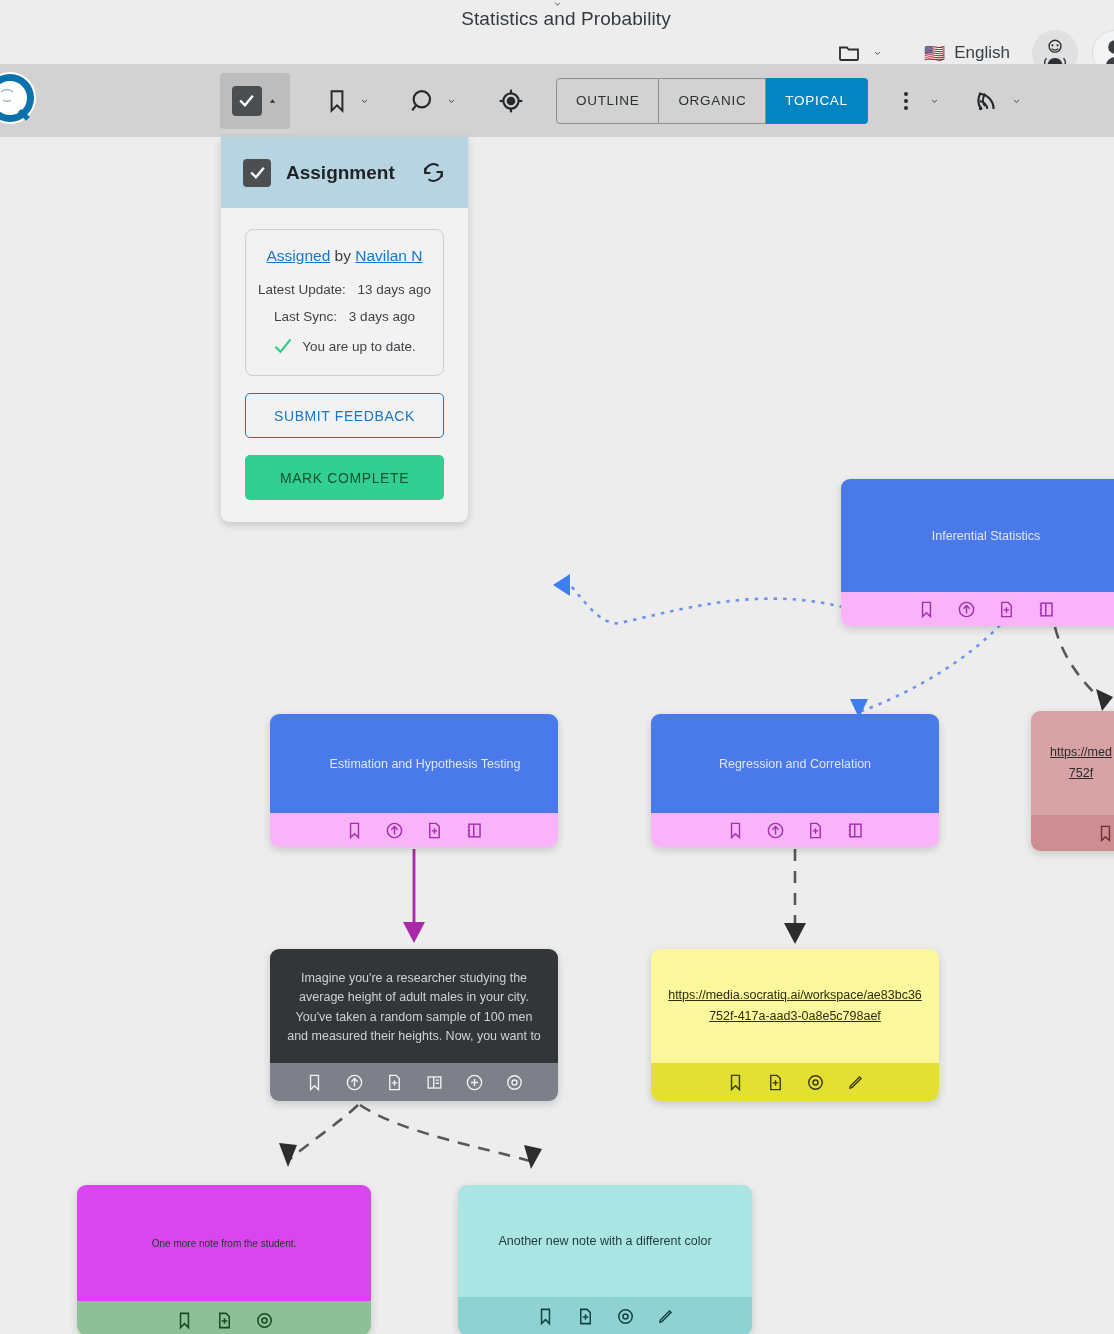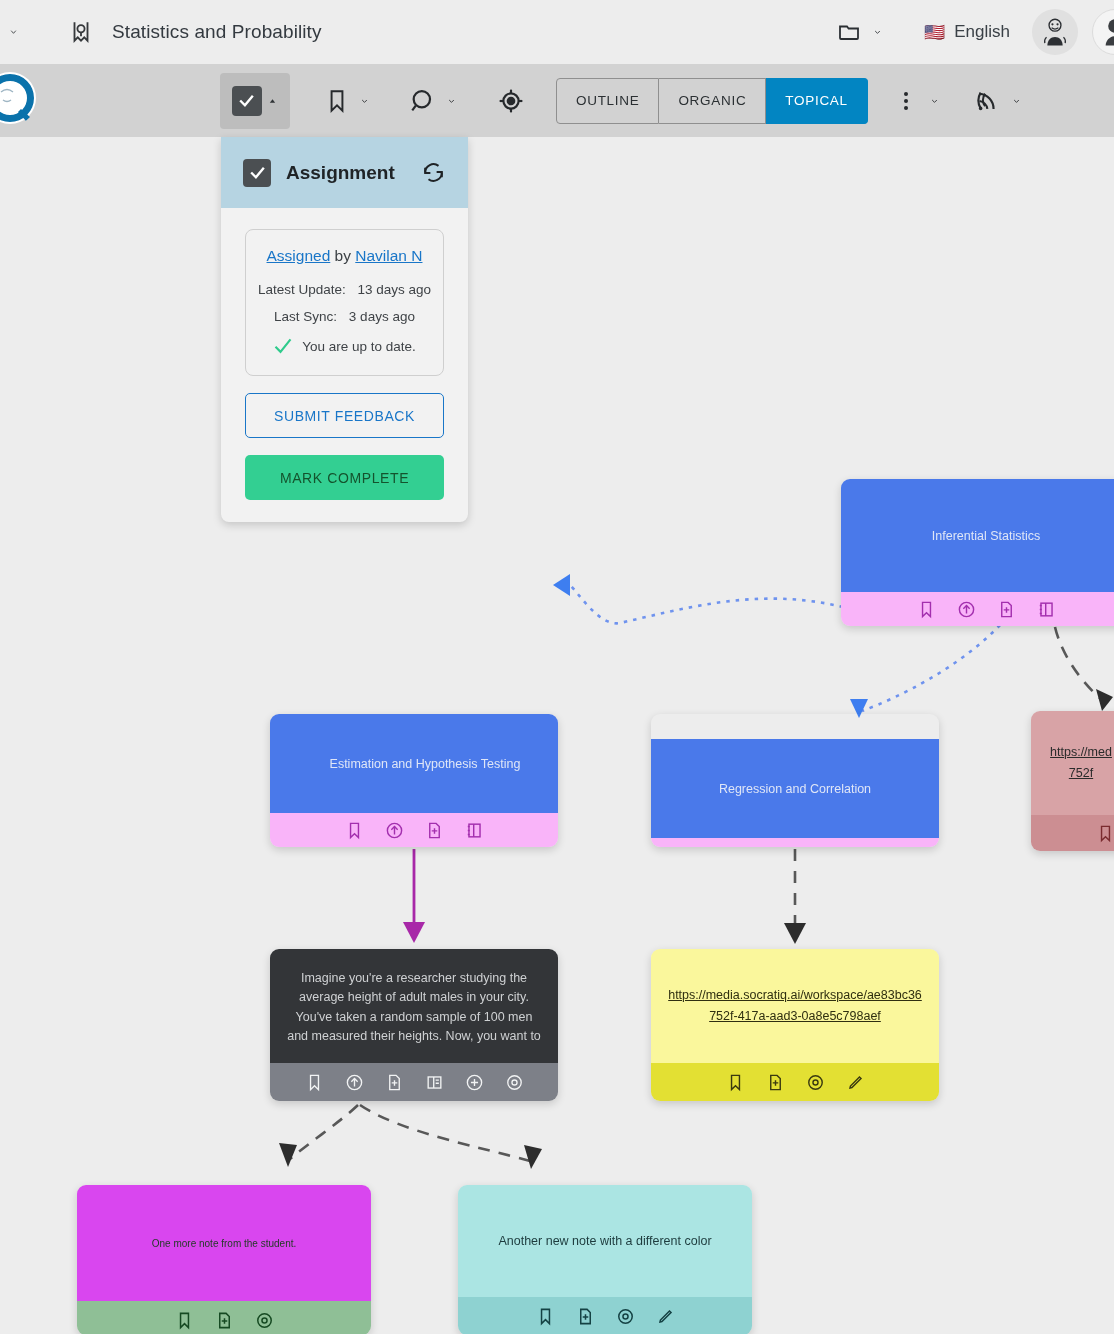--- a/index.html
+++ b/index.html
@@ -6,21 +6,21 @@
   html, body { margin:0; padding:0; }
   body {
     width:1114px; height:1334px; overflow:hidden;
     font-family:"Liberation Sans", sans-serif;
     background:#ededed; position:relative;
   }
 
   
   #topbar{
     position:absolute; left:0; top:0; width:1114px; height:64px;
-    background:#ededed; display:flex; align-items:center;
+    background:#ededed; display:flex; align-items:center;flex-direction:column;
   }
   #topbar .left-chev{ width:26px; display:flex; justify-content:center; color:#3c4043; }
   .map-pin{ margin-left:42px; width:26px; height:26px; color:#35383b; }
   #doc-title{
     margin-left:18px; font-size:19px; color:#343a40; letter-spacing:.1px;
   }
   #topbar-right{
     margin-left:auto; display:flex; align-items:center; gap:0; padding-right:0;
   }
   .folder-btn{ display:flex; align-items:center; gap:10px; color:#2b2f33; }
@@ -139,21 +139,21 @@
 
   #node-inferential{ left:841px; top:342px; width:290px; height:147px; }
   #node-inferential .node-body{ height:113px; }
   #node-inferential .node-foot{ height:34px; }
 
   #node-estimation{ left:270px; top:577px; width:288px; height:133px; }
   #node-estimation .node-body{ height:99px;padding-left:36px; }
   #node-estimation .node-foot{ height:34px; }
 
   #node-regression{ left:651px; top:577px; width:288px; height:133px; }
-  #node-regression .node-body{ height:99px;margin-top:25px; }
+  #node-regression .node-body{ height:99px; }
   #node-regression .node-foot{ height:34px; }
 
   
   #node-rose{ left:1031px; top:574px; width:100px; height:140px; }
   #node-rose .node-body{
     background:#d8a3a6; height:104px; align-items:center; color:#2b2b2b;
     font-size:12.5px; padding:8px 6px;
   }
   #node-rose .node-body a{ color:#2b2b2b; text-decoration:underline; }
   #node-rose .node-foot{ background:#cc8e92; height:36px; color:#7a2b2f; justify-content:flex-end; padding-right:6px;}

